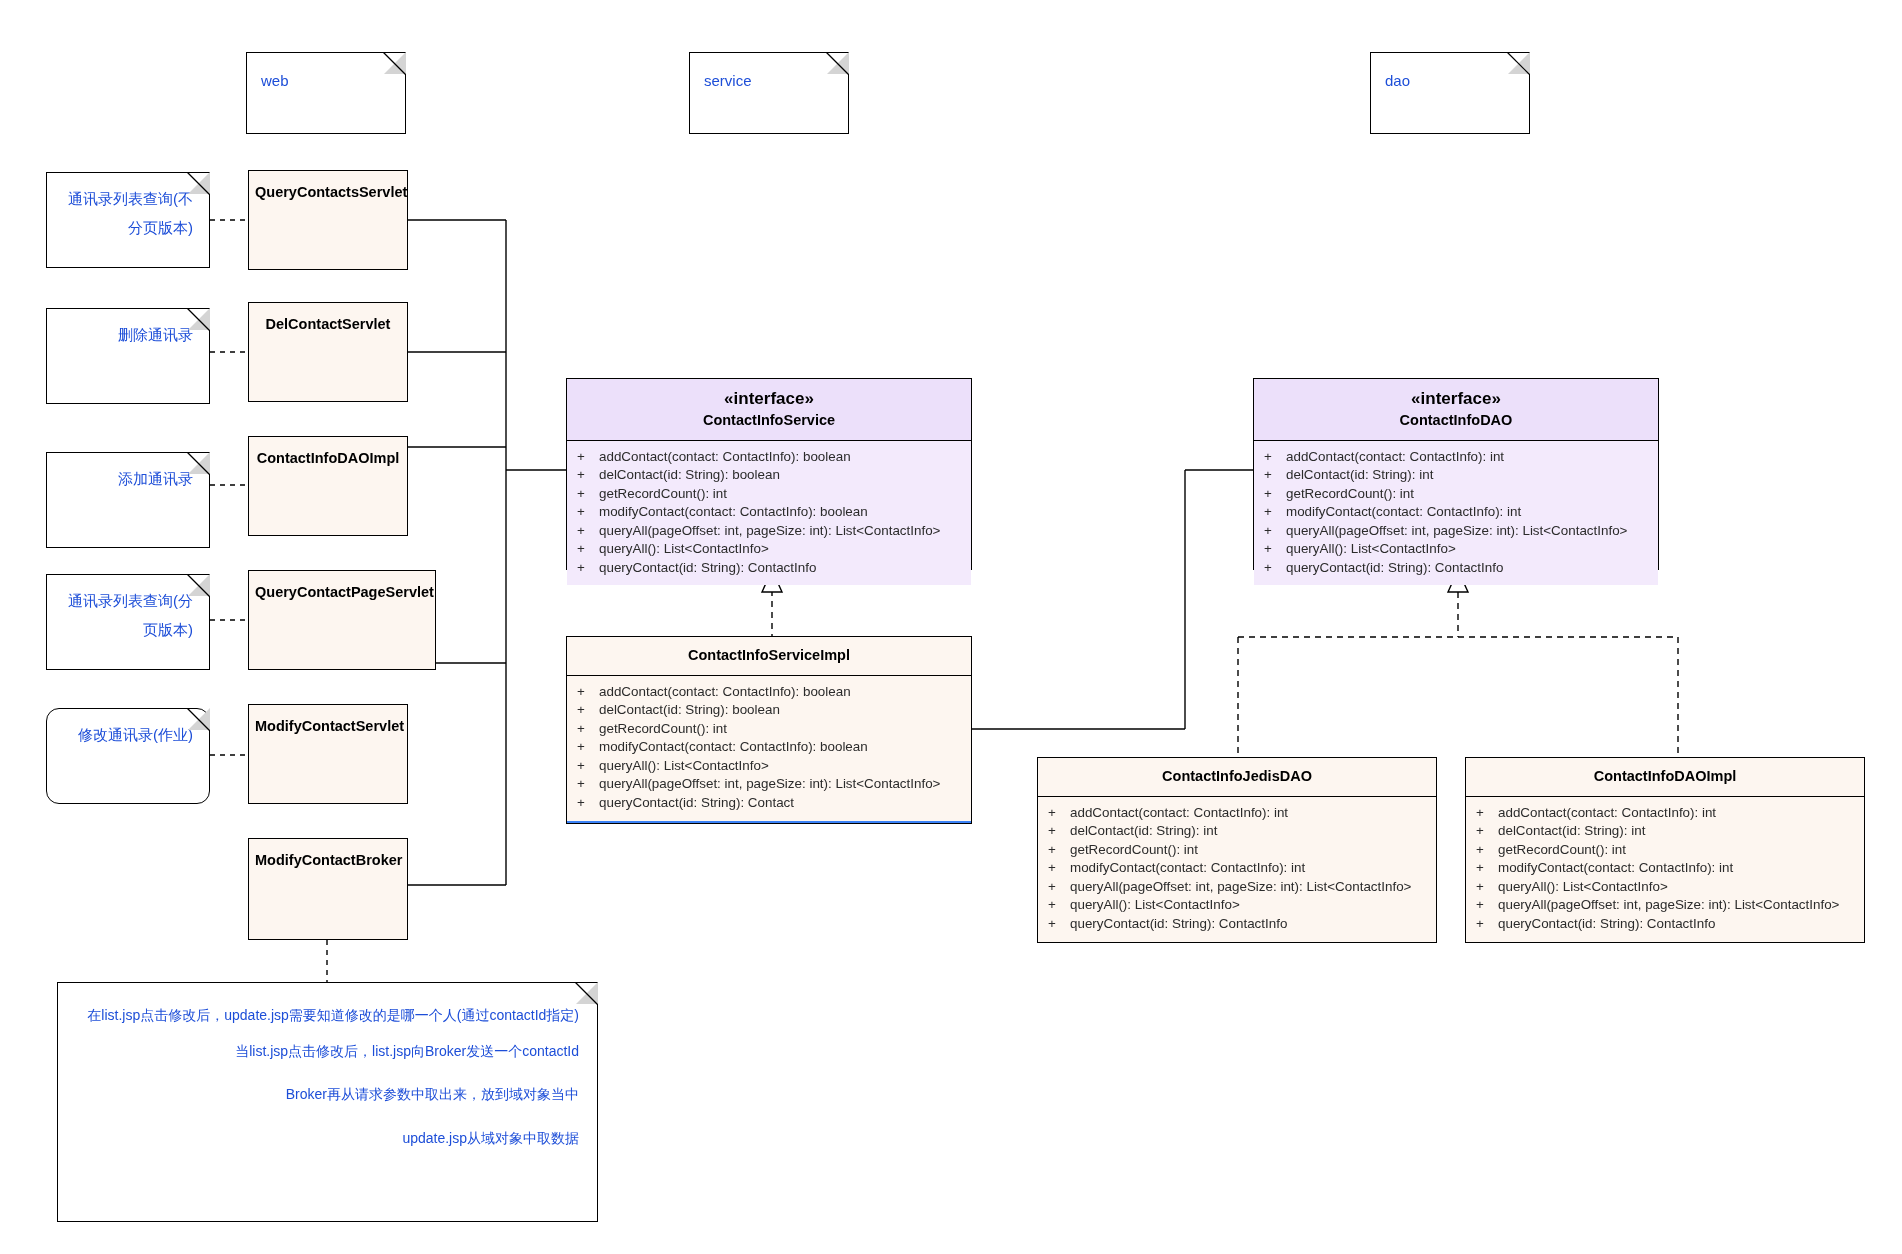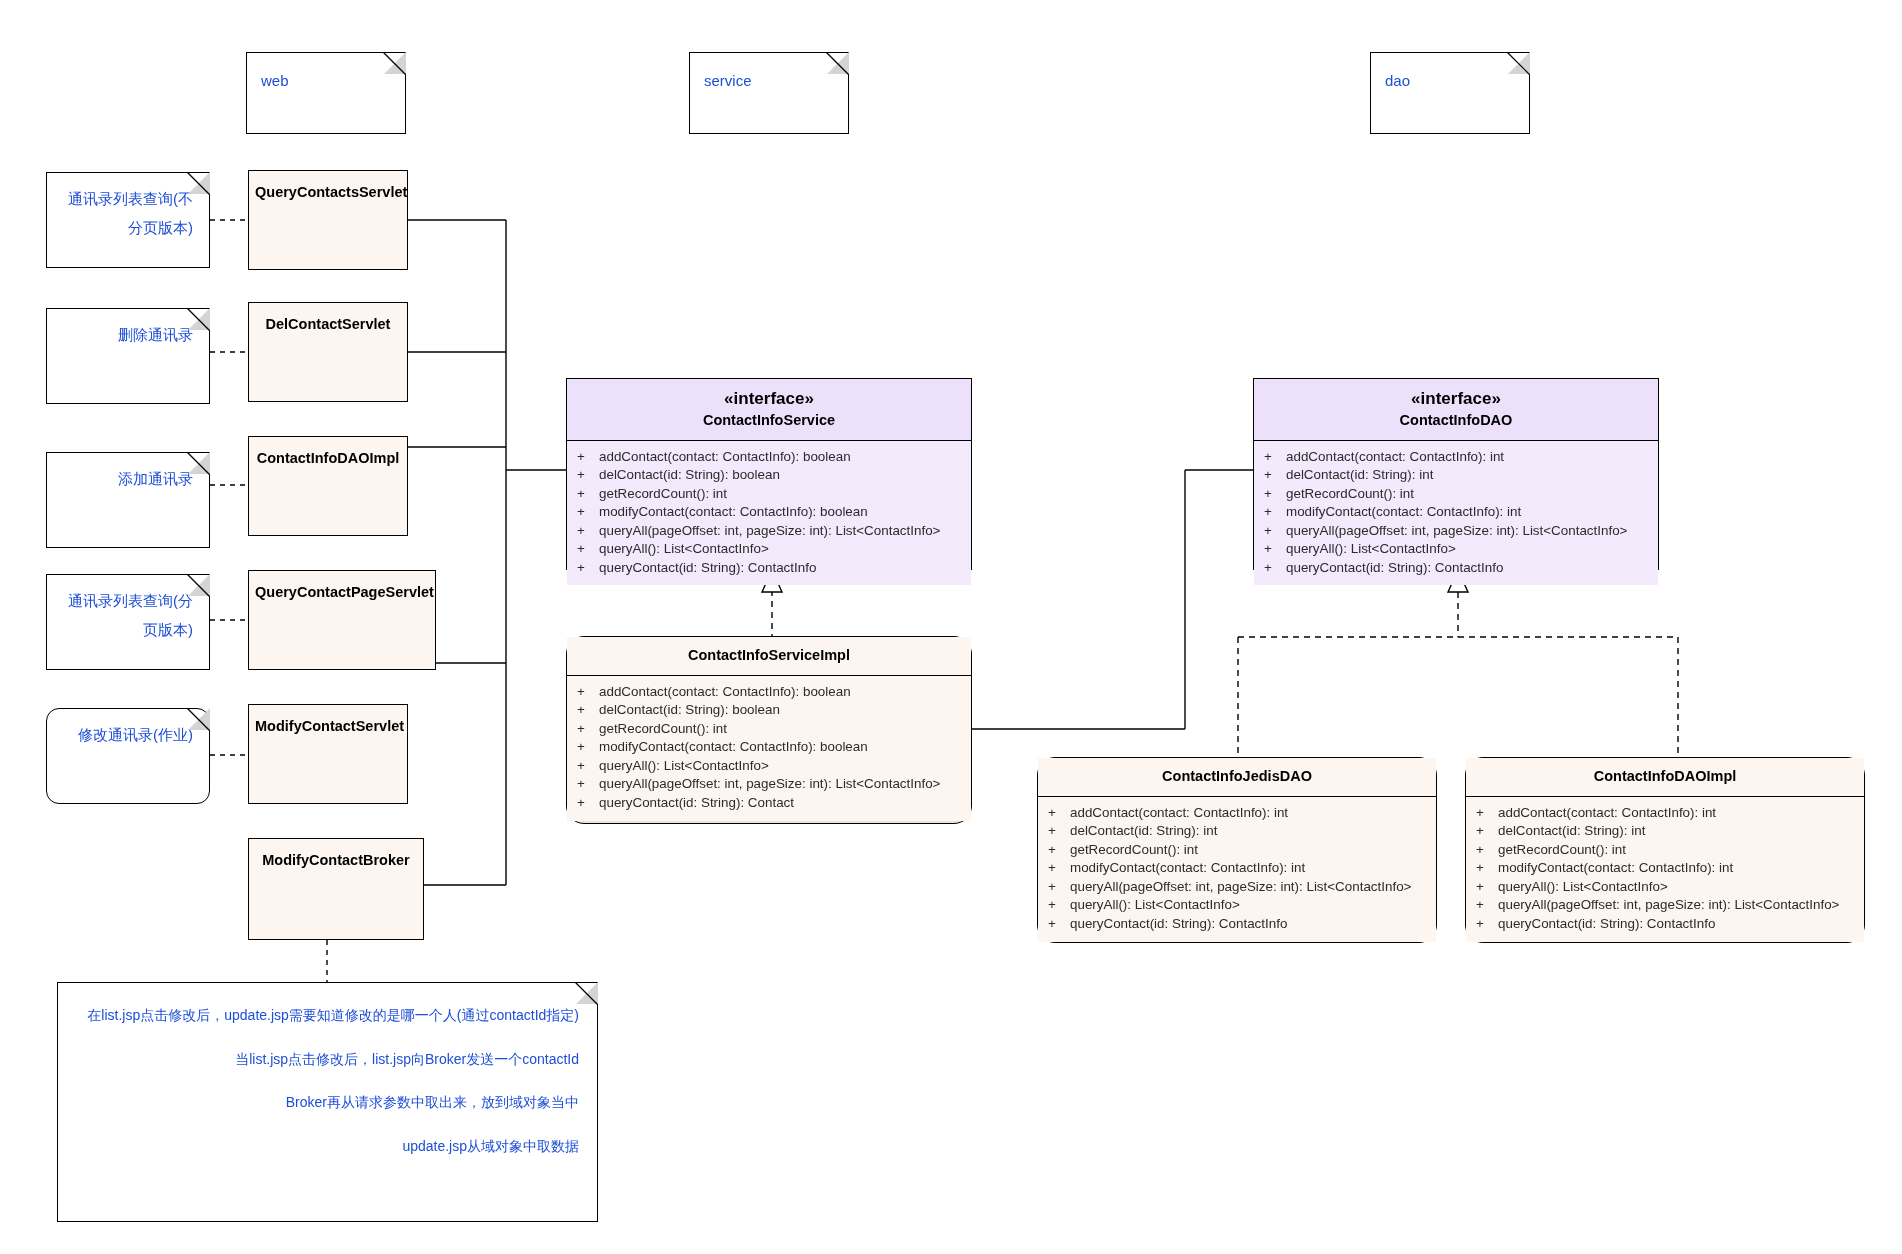--- a/index.html
+++ b/index.html
@@ -89,21 +89,21 @@
 
   
   .uml.iface { background: #f0e5fb; }
   .uml.iface .hdr { background: #ece0fa; }
   .uml.iface .members { background: #f3eafc; }
 
   
   .uml.servlet { background: #fdf6f0; }
   .uml.servlet .hdr { padding-top: 12px; }
 
-  .uml.impl { background: #e5e5e5; border-radius: 18px; }
+  .uml.impl { background: #3b82f6; }
   .uml.impl .hdr { background: #fdf6f0; }
   .uml.impl .members { background: #fdf6f0; }
 </style>
 </head>
 <body>
 
 <div id="canvas">
 
   <svg class="wires" viewBox="0 0 1902 1254">
 
@@ -229,21 +229,21 @@
   </div>
 
   <div class="uml servlet" style="left:248px; top:570px; width:188px; height:100px;">
     <div class="hdr">QueryContactPageServlet</div>
   </div>
 
   <div class="uml servlet" style="left:248px; top:704px; width:160px; height:100px;">
     <div class="hdr">ModifyContactServlet</div>
   </div>
 
-  <div class="uml servlet" style="left:248px; top:838px; width:176px; height:102px;">
+  <div class="uml servlet" style="left:248px; top:838px; width:160px; height:102px;">
     <div class="hdr">ModifyContactBroker</div>
   </div>
 
   <div class="uml iface with-members" style="left:566px; top:378px; width:406px; height:192px;">
     <div class="hdr">
       <span class="stereo">«interface»</span>
       <span>ContactInfoService</span>
     </div>
     <div class="members">
       <div class="member">
@@ -415,20 +415,20 @@
         </div>
     </div>
   </div>
 
   <div class="node note" style="left:57px; top:982px; width:541px; height:240px;">
     <div class="fold"></div>
     <svg class="fold-line" viewBox="0 0 23 23">
       <path d="M0.5 0.5 L22.5 22.5" stroke="#000" stroke-width="1.2" fill="none"></path>
     </svg>
     <div class="note-body" style="padding:22px 18px 0 14px; font-size:14px; line-height:1.55;">
-      <div style="margin-bottom:22px;">在list.jsp点击修改后，update.jsp需要知道修改的是哪一个人(通过contactId指定)</div>
+      <div style="margin-bottom:14px;">在list.jsp点击修改后，update.jsp需要知道修改的是哪一个人(通过contactId指定)</div>
       <div style="margin-bottom:22px;">当list.jsp点击修改后，list.jsp向Broker发送一个contactId</div>
       <div style="margin-bottom:22px;">Broker再从请求参数中取出来，放到域对象当中</div>
       <div>update.jsp从域对象中取数据</div>
     </div>
   </div>
 
 </div>
 
 </body></html>

